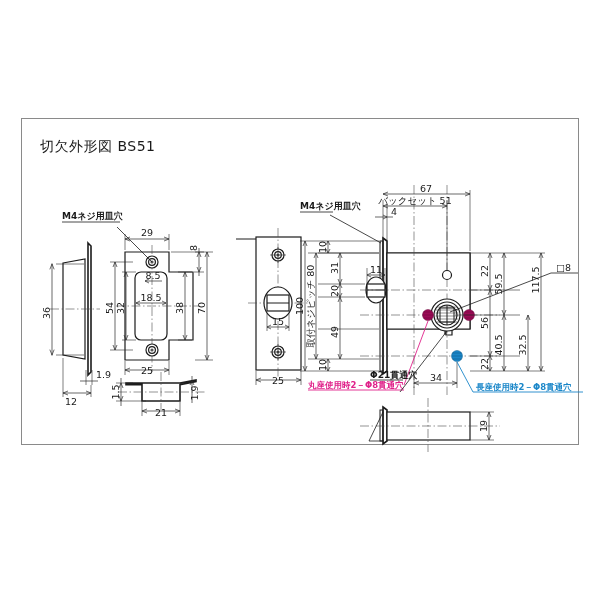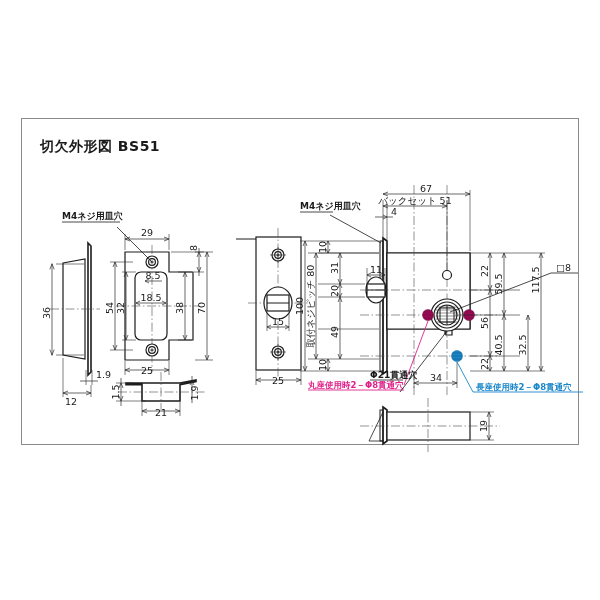--- a/index.html
+++ b/index.html
@@ -1,19 +1,19 @@
 <!DOCTYPE html>
 <html><head>
 <meta charset="utf-8">
 <style>
   html,body{margin:0;padding:0;background:#fff;}
   body{width:600px;height:600px;overflow:hidden;font-family:"DejaVu Sans","Liberation Sans",sans-serif;}
   #stage{position:relative;width:600px;height:600px;background:#ffffff;}
   #frame{position:absolute;left:21px;top:118px;width:558px;height:327px;border:1.5px solid #8a8a8a;background:#fff;box-sizing:border-box;}
-  #title{position:absolute;left:40px;top:138px;font-size:14px;font-weight:bold;color:#1a1a1a;letter-spacing:.5px;white-space:nowrap;}
+  #title{position:absolute;left:40px;top:138px;font-size:14px;font-weight:normal;color:#1a1a1a;letter-spacing:.5px;white-space:nowrap;}
   svg{position:absolute;left:0;top:0;width:600px;height:600px;overflow:visible;}
   .ln{stroke:#1c1c1c;stroke-width:1;fill:none;}
   .thick{stroke:#1c1c1c;stroke-width:1.6;fill:none;}
   .fill{fill:#ffffff;stroke:#1c1c1c;stroke-width:1.2;}
   .dim{stroke:#2a2a2a;stroke-width:.7;fill:none;}
   .ext{stroke:#2a2a2a;stroke-width:.6;fill:none;}
   .cl{stroke:#4a4a4a;stroke-width:.6;fill:none;stroke-dasharray:9 2.5 1.5 2.5;}
   .lead{stroke:#1c1c1c;stroke-width:.8;fill:none;}
   .leadp{stroke:#e0218a;stroke-width:.9;fill:none;}
   .leadb{stroke:#1b87c9;stroke-width:.9;fill:none;}

